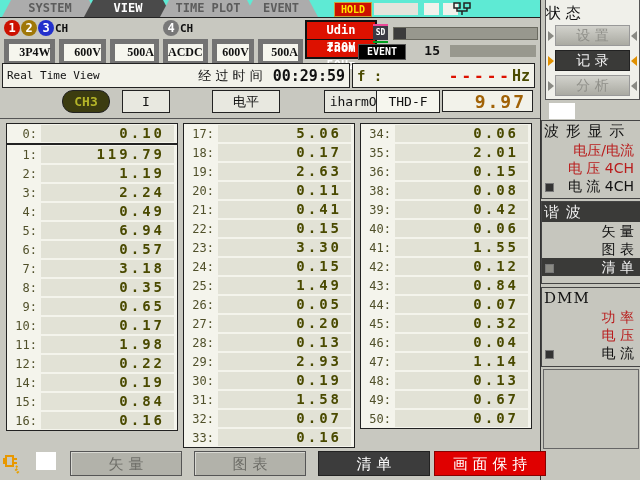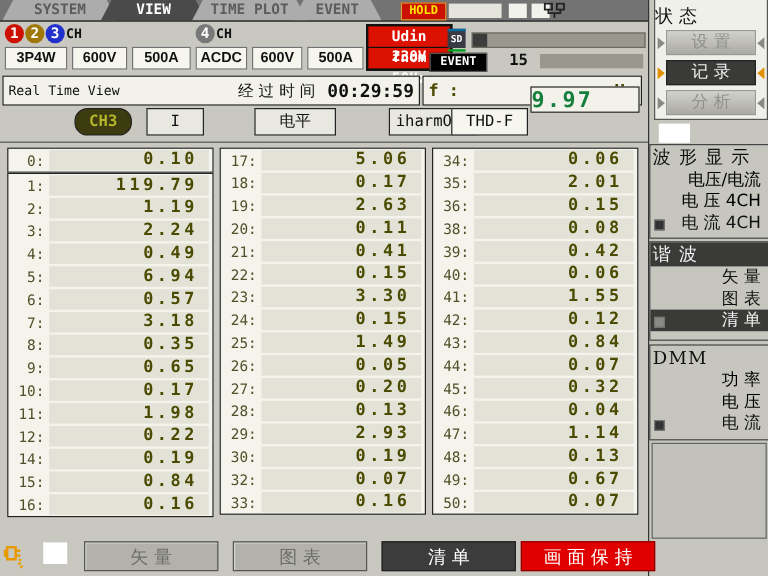--- a/index.html
+++ b/index.html
@@ -1,46 +1,46 @@
 <!DOCTYPE html>
 <html><head>
 <meta charset="utf-8">
 <style>
   html,body{margin:0;padding:0;}
   .screen{position:relative;width:640px;height:480px;background:#c8c8c0;overflow:hidden;
           font-family:"DejaVu Sans",sans-serif;-webkit-font-smoothing:none;}
   .mono{font-family:"DejaVu Sans Mono",monospace;}
   
-  .tabbar{position:absolute;left:0;top:0;width:540px;height:17px;background:#737373;border-bottom:1px solid #222;}
+  .tabbar{position:absolute;left:0;top:0;width:540px;height:17px;background:#5eead4;border-bottom:1px solid #222;}
   .tab{position:absolute;top:0;height:17px;line-height:17px;text-align:center;
        font-family:"DejaVu Sans Mono",monospace;font-size:12px;font-weight:bold;color:#5c5c5c;
        background:#acacac;clip-path:polygon(9px 0,calc(100% - 9px) 0,100% 100%,0 100%);}
   .tab.sel{background:#4a4a4a;color:#fff;}
   
   .chgroup{position:absolute;top:18px;height:42px;}
   .chrow{height:20px;display:flex;align-items:center;}
   .chcircle{display:inline-block;width:16px;height:16px;border-radius:50%;color:#fff;font-weight:bold;
             font-size:12px;line-height:16px;text-align:center;margin-right:1px;font-family:"DejaVu Sans Mono",monospace;}
   .c1{background:#cc1republic100;background:#cc1100;}
   .c2{background:#a07808;}
   .c3{background:#2230cc;}
   .c4{background:#787878;}
   .chlabel{font-size:11px;font-weight:bold;color:#111;font-family:"DejaVu Sans Mono",monospace;}
   .chboxes{display:flex;gap:4px;margin-top:1px;}
-  .chbox{border:1px solid #737373;background:#f6f6ee;color:#111;font-family:Liberation Sans, sans-serif;
-         font-size:12px;font-weight:bold;height:17px;line-height:17px;text-align:center;}
+  .chbox{border:5px solid #737373;background:#f6f6ee;color:#111;font-family:Liberation Serif, serif;
+         font-size:12px;font-weight:bold;height:17px;line-height:17px;text-align:right;}
   .nominal{position:absolute;left:305px;top:20px;width:70px;border:1px solid #111;background:#111;}
   .redbadge{background:#dd1100;color:#fff;font-family:"DejaVu Sans Mono",monospace;font-size:12px;font-weight:bold;
             height:17px;line-height:17px;text-align:center;margin:1px;padding:0 2px;}
   .hold{position:absolute;left:334px;top:2px;width:36px;height:13px;background:#cc1100;border:1px solid #c8a43c;
         color:#ffe400;font-family:"DejaVu Sans Mono",monospace;font-size:10px;font-weight:bold;text-align:center;line-height:13px;}
   .indbox{position:absolute;top:3px;height:12px;background:#e4e4dc;}
   .sdicon{position:absolute;left:373px;top:24px;width:15px;height:14px;background:#3a3a44;color:#fff;
           font-size:8px;font-weight:bold;text-align:center;line-height:14px;font-family:"DejaVu Sans Mono",monospace;
-          border-top:2px solid #0369a1;}
+          border-top:2px solid #ec4899;}
   .sdgreen{position:absolute;left:373px;top:41px;width:15px;height:2px;background:#00a020;}
   .sdbar{position:absolute;left:393px;top:27px;width:143px;height:11px;background:#98988e;border:1px solid #6a6a60;}
   .sdbar .fill{width:12px;height:100%;background:#3c3c3c;}
   .eventlab{position:absolute;left:358px;top:44px;width:46px;height:14px;background:#000;color:#fff;
             border:1px solid #555;font-family:"DejaVu Sans Mono",monospace;font-size:10px;font-weight:bold;
             text-align:center;line-height:14px;}
   .eventcount{position:absolute;left:408px;top:43px;width:32px;height:16px;color:#111;
               font-family:"DejaVu Sans Mono",monospace;font-size:13px;font-weight:bold;text-align:right;}
   .eventbar{position:absolute;left:450px;top:45px;width:86px;height:12px;background:#98988e;}
   .neticon{position:absolute;left:452px;top:2px;}
@@ -51,23 +51,23 @@
   .elapsed-l{font-size:13px;color:#111;margin-left:auto;}
   .elapsed-v{font-family:"DejaVu Sans Mono",monospace;font-size:15px;font-weight:bold;color:#111;padding:0 4px 0 10px;}
   .freqbox{position:absolute;left:352px;top:63px;width:181px;height:23px;background:#f2f2ea;border:1px solid #222;
            display:flex;align-items:center;font-family:"DejaVu Sans Mono",monospace;}
   .freq-l{color:#4a4a00;font-size:14px;font-weight:bold;padding-left:4px;}
   .freq-v{color:#dd1100;font-size:16px;font-weight:bold;letter-spacing:3px;margin-left:auto;}
   .freq-u{color:#4a4a00;font-size:15px;font-weight:bold;padding-right:4px;}
   .selbox{position:absolute;top:90px;height:21px;border:1px solid #222;background:#e8e8e0;color:#111;
           font-size:13px;text-align:center;line-height:21px;font-family:"DejaVu Sans Mono",monospace;}
   .selbox.ch{background:#3c3c10;color:#b4b428;font-weight:bold;border-radius:11px;}
-  .thdval{position:absolute;left:442px;top:72px;width:91px;height:22px;border:1px solid #222;background:#f2f2ea;
-          color:#15803d;font-family:"DejaVu Sans Mono",monospace;font-size:18px;font-weight:bold;
-          text-align:left;line-height:22px;letter-spacing:2px;padding-right:6px;box-sizing:border-box;}
+  .thdval{position:absolute;left:442px;top:90px;width:91px;height:22px;border:1px solid #222;background:#f2f2ea;
+          color:#a16207;font-family:"DejaVu Sans Mono",monospace;font-size:18px;font-weight:bold;
+          text-align:right;line-height:22px;letter-spacing:2px;padding-right:6px;box-sizing:border-box;}
   .hr-line{position:absolute;left:0;top:118px;width:540px;height:1px;background:#555;}
   
   .table-area{position:absolute;left:6px;top:123px;width:532px;height:328px;display:flex;gap:5px;}
   .hcol{width:172px;}
   .hgroup{border:1px solid #222;background:#f4f4ec;}
   .hrow{display:flex;height:19px;align-items:center;}
   .horder{width:30px;text-align:right;font-family:"DejaVu Sans Mono",monospace;font-size:12px;color:#50502a;}
   .hvalue{flex:1;margin:1px 3px 1px 4px;height:17px;line-height:17px;background:#e2e2d6;
           text-align:right;padding-right:9px;font-family:"DejaVu Sans Mono",monospace;
           font-size:14px;font-weight:bold;color:#4a4a00;letter-spacing:3px;}
@@ -81,21 +81,21 @@
   .arrow{position:absolute;top:5px;width:0;height:0;border-top:5px solid transparent;border-bottom:5px solid transparent;}
   .arrow.l{left:-8px;border-left:6px solid #8a8a84;}
   .arrow.r{right:-8px;border-right:6px solid #8a8a84;}
   .sbtn.act .arrow.l{border-left-color:#e09000;}
   .sbtn.act .arrow.r{border-right-color:#e09000;}
   .whitebox{position:absolute;left:8px;top:103px;width:26px;height:16px;background:#fff;}
   .side-section{position:absolute;left:0;width:100px;border:1px solid #444;box-sizing:border-box;background:#c6c6be;}
   .sec-title{font-size:15px;color:#111;height:20px;line-height:20px;padding-left:2px;letter-spacing:1px;}
   .sec-title.dark{background:#3a3a38;color:#f2f2f2;}
   .s-item{position:relative;height:18px;line-height:18px;font-size:14px;color:#111;text-align:right;padding-right:6px;}
-  .s-item.dim{color:#000000;padding-left:12px;}
+  .s-item.dim{color:#b91c1c;padding-left:12px;}
   .s-item.darksel{background:#3a3a38;color:#f2f2f2;}
   .bullet{position:absolute;left:3px;top:6px;width:7px;height:7px;background:#333;border:1px solid #777;}
   .s-item.darksel .bullet{background:#8a8a84;}
   .emptybox{position:absolute;left:2px;top:369px;width:96px;height:80px;border:1px solid #666;background:#c2c2ba;box-sizing:border-box;}
   .datetime{position:absolute;right:4px;top:452px;text-align:right;font-family:"DejaVu Sans Mono",monospace;
             font-size:13px;font-weight:bold;color:#000;line-height:14px;}
   
   .bbtn{position:absolute;top:451px;width:112px;height:25px;text-align:center;font-size:15px;line-height:25px;box-sizing:border-box;}
   .bbtn.gray{background:#b2b2aa;color:#6e6e68;border:1px solid #555;box-shadow:inset 1px 1px 0 #d8d8d2;}
   .bbtn.darksel{background:#3c3c3c;color:#fff;border:1px solid #222;}
@@ -305,20 +305,24 @@
             <span class="horder">28:</span>
             <span class="hvalue">0.13</span>
           </div>
           <div class="hrow">
             <span class="horder">29:</span>
             <span class="hvalue">2.93</span>
           </div>
           <div class="hrow">
             <span class="horder">30:</span>
             <span class="hvalue">0.19</span>
+          </div>
+          <div class="hrow">
+            <span class="horder">31:</span>
+            <span class="hvalue">1.58</span>
           </div>
           <div class="hrow">
             <span class="horder">32:</span>
             <span class="hvalue">0.07</span>
           </div>
           <div class="hrow">
             <span class="horder">33:</span>
             <span class="hvalue">0.16</span>
           </div>
         </div>

